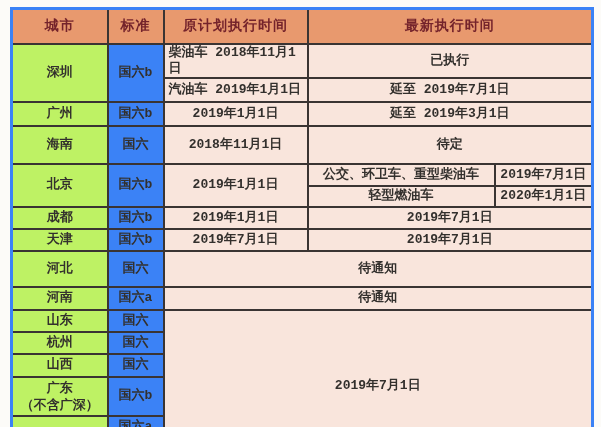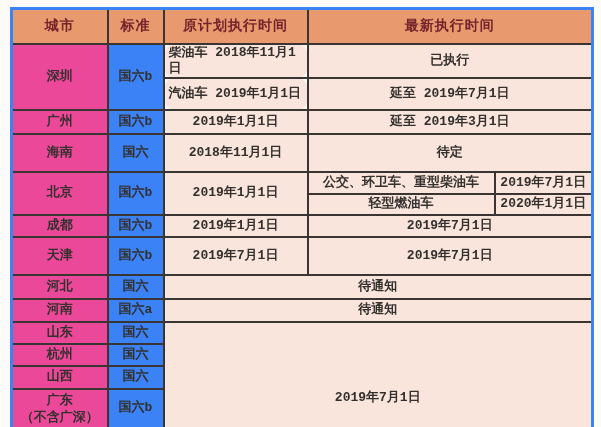--- a/index.html
+++ b/index.html
@@ -32,27 +32,26 @@
     padding: 0 2px;
     overflow: hidden;
     line-height: 1.25;
   }
   th.hdr {
     background: #E8996E;
     color: #74232B;
     font-size: 14px;
     letter-spacing: 1px;
   }
-  td.city { background: #ec4899; margin-top: 27px; }
+  td.city { background: #bef264; margin-top: 27px; }
   td.std  { background: #3b82f6; }
   td.data { background: #F9E5DC; }
   td.left {
     text-align: left;
     padding-left: 4px;
-    border-radius: 11px;
   }
   .city-line { display: block; line-height: 17px; }
 </style>
 </head>
 <body>
 
 <div class="table-wrap">
   <table>
     <colgroup>
       <col style="width:96px">
@@ -69,21 +68,21 @@
       <th class="hdr">原计划执行时间</th>
       <th class="hdr" colspan="2">最新执行时间</th>
     </tr>
 
     <tr style="height:23px">
       <td class="city" rowspan="2">深圳</td>
       <td class="std" rowspan="2">国六b</td>
       <td class="data left">柴油车 2018年11月1日</td>
       <td class="data" colspan="2">已执行</td>
     </tr>
-    <tr style="height:32px">
+    <tr style="height:24px">
       <td class="data left">汽油车 2019年1月1日</td>
       <td class="data" colspan="2">延至 2019年7月1日</td>
     </tr>
 
     <tr style="height:24px">
       <td class="city">广州</td>
       <td class="std">国六b</td>
       <td class="data">2019年1月1日</td>
       <td class="data" colspan="2">延至 2019年3月1日</td>
     </tr>
@@ -107,28 +106,28 @@
       <td class="data">2020年1月1日</td>
     </tr>
 
     <tr style="height:22px">
       <td class="city">成都</td>
       <td class="std">国六b</td>
       <td class="data">2019年1月1日</td>
       <td class="data" colspan="2">2019年7月1日</td>
     </tr>
 
-    <tr style="height:38px">
+    <tr style="height:22px">
       <td class="city">天津</td>
       <td class="std">国六b</td>
       <td class="data">2019年7月1日</td>
       <td class="data" colspan="2">2019年7月1日</td>
     </tr>
 
-    <tr style="height:24px">
+    <tr style="height:36px">
       <td class="city">河北</td>
       <td class="std">国六</td>
       <td class="data" colspan="3">待通知</td>
     </tr>
 
     <tr style="height:23px">
       <td class="city">河南</td>
       <td class="std">国六a</td>
       <td class="data" colspan="3">待通知</td>
     </tr>

